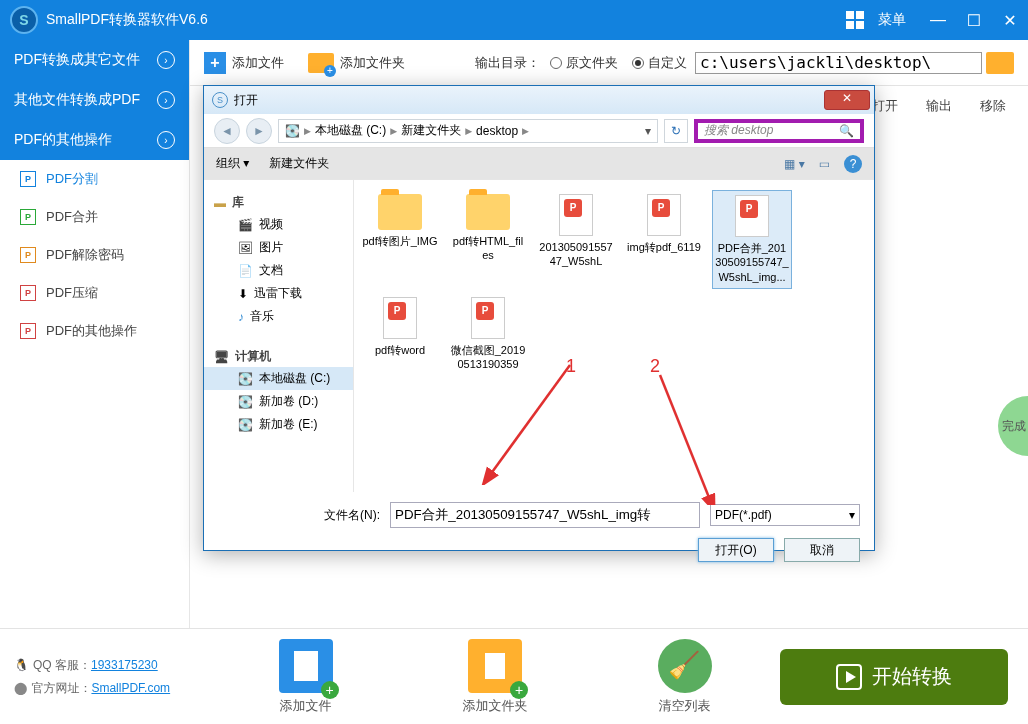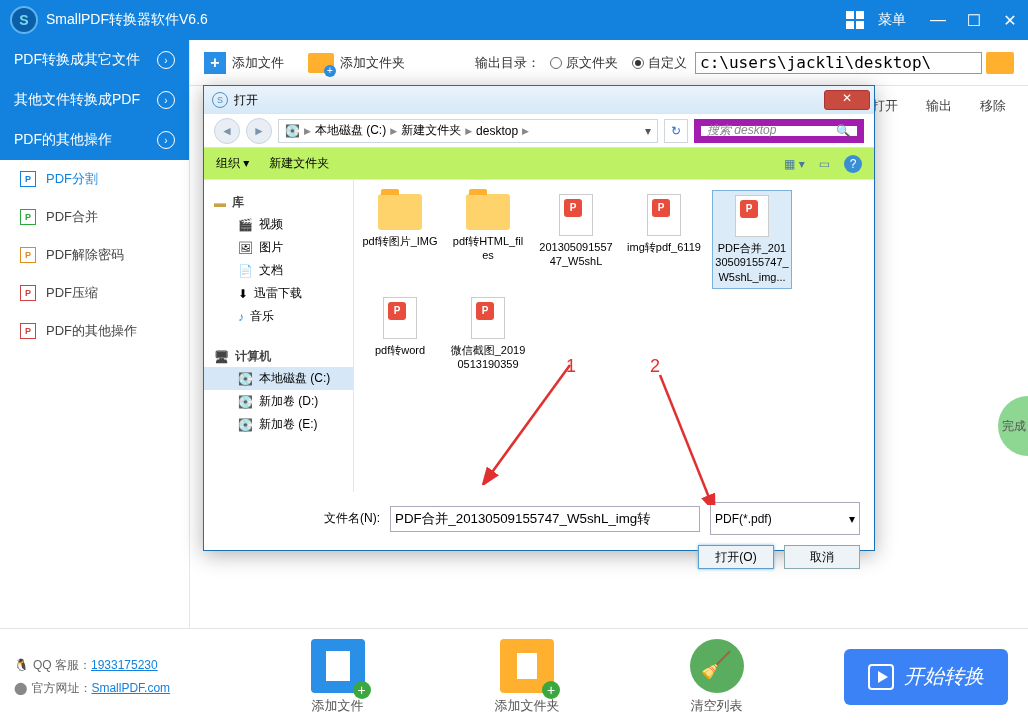--- a/index.html
+++ b/index.html
@@ -49,55 +49,55 @@
 .botinfo{ width:210px; padding-left:14px; font-size:12px; color:#666; }
 .botinfo a{ color:#1282de; text-decoration:underline; }
 .qq-icn{ color:#1282de; margin-right:4px; }
 .botbtns{ flex:1; display:flex; justify-content:center; gap:130px; }
 .botbtn{ display:flex; flex-direction:column; align-items:center; font-size:13px; color:#555; }
 .bigicn{ width:54px; height:54px; display:flex; align-items:center; justify-content:center; margin-bottom:4px; position:relative; }
 .bigicn.blue{background:#2a8fe6;border-radius:4px;}
 .bigicn.or{background:#ffb02e;border-radius:4px;}
 .bigicn.gr{background:#5aad5f;border-radius:50%;}
 .bigicn .plus{position:absolute;right:-6px;bottom:-6px;width:18px;height:18px;background:#3aa83e;border-radius:50%;color:#fff;font-size:14px;line-height:18px;text-align:center;}
-.startbtn{ margin-right:20px; width:164px; height:56px; background:#3b82f6; border-radius:6px; color:#fff; font-size:20px; display:flex; align-items:center; justify-content:center; gap:10px;font-style:italic; }
+.startbtn{ margin-right:20px; width:228px; height:56px; background:#4d7c0f; border-radius:6px; color:#fff; font-size:20px; display:flex; align-items:center; justify-content:center; gap:10px; }
 .play{ width:26px; height:26px; border:2px solid #fff; border-radius:4px; display:flex; align-items:center; justify-content:center; }
 .play::after{content:"";border-left:10px solid #fff;border-top:6px solid transparent;border-bottom:6px solid transparent;margin-left:3px;}
 
 
 .dlg{ position:absolute; left:203px; top:85px; width:672px; height:466px; background:#fff; border:1px solid #1b6fb5; box-shadow:0 4px 20px rgba(0,0,0,0.3); }
 .dlg-title{ height:28px; background:linear-gradient(#eaf3fb,#d6e8f7); display:flex; align-items:center; padding:0 4px 0 8px; font-size:12px; }
 .dlg-title .ticon{ width:16px;height:16px;border:1px solid #4a90c8;border-radius:50%;margin-right:6px;color:#4a90c8;font-size:9px;text-align:center;line-height:14px; }
 .dlg-close{ margin-left:auto; width:46px; height:20px; background:#c94b3f; border-radius:3px; color:#fff; text-align:center; font-size:12px; border:1px solid #a33; }
 .dlg-nav{ height:34px; display:flex; align-items:center; padding:0 10px; gap:6px; border-bottom:1px solid #e0e0e0; font-size:12px; }
 .navbtn{ width:26px; height:26px; border:1px solid #c8d4de; border-radius:50%; background:#e8eef4; display:flex; align-items:center; justify-content:center; color:#7a94aa; }
 .crumb{ flex:1; height:24px; border:1px solid #cfd6dc; display:flex; align-items:center; padding:0 6px; gap:4px; }
 .crumb .sep{ color:#888; font-size:9px; }
 .refresh{ width:24px;height:24px;border:1px solid #cfd6dc;display:flex;align-items:center;justify-content:center;color:#2a6fb5; }
-.search{ width:170px; height:24px; border:7px solid #a21caf; display:flex; align-items:center; padding:0 6px; color:#888; font-style:italic; }
+.search{ width:170px; height:24px; border:4px solid #a21caf; display:flex; align-items:center; padding:0 6px; color:#888; font-style:italic; }
 .search .sicn{ margin-left:auto; color:#2a6fb5; font-style:normal; }
-.dlg-tb{ height:32px; background:#bef264; display:flex; align-items:center; padding:0 12px; font-size:12px; border-bottom:1px solid #e6e6e6; }
+.dlg-tb{ height:32px; background:#e5e5e5; display:flex; align-items:center; padding:0 12px; font-size:12px; border-bottom:1px solid #e6e6e6; }
 .dlg-tb .rt{ margin-left:auto; display:flex; gap:14px; align-items:center; color:#4a78a4; }
 .dlg-body{ display:flex; height:312px; }
 .tree{ width:150px; border-right:1px solid #e6e6e6; padding:8px 0; font-size:12px; overflow:hidden; }
 .tree-item{ padding:3px 6px 3px 20px; display:flex; align-items:center; gap:6px; }
 .tree-item.l2{ padding-left:34px; } .tree-item.sel{ background:#d6e8f7; }
 .tree-grp{ font-weight:bold; color:#444; padding:6px 6px 2px 10px; display:flex; align-items:center; gap:6px; }
 .files{ flex:1; padding:10px 6px; display:flex; flex-wrap:wrap; align-content:flex-start; gap:4px 8px; font-size:11px; }
 .fcell{ width:80px; display:flex; flex-direction:column; align-items:center; text-align:center; padding:4px 2px; word-break:break-all; line-height:1.3; }
 .fcell.sel{ border:1px solid #7ab1dd; background:#dcebf8; }
 .ficn-folder{ width:44px; height:36px; background:#ffd36b; border-radius:3px; position:relative; margin-bottom:4px; }
 .ficn-folder::before{content:"";position:absolute;top:-5px;left:3px;width:18px;height:6px;background:#ffb02e;border-radius:2px 2px 0 0;}
 .ficn-pdf{ width:34px; height:42px; background:#fff; border:1px solid #ccc; position:relative; margin-bottom:4px; }
 .ficn-pdf::after{content:"P";position:absolute;top:4px;left:4px;width:18px;height:18px;background:#e74c3c;color:#fff;border-radius:3px;font-size:10px;line-height:18px;text-align:center;font-weight:bold;}
 .dlg-ftr{ padding:10px 14px; font-size:12px; }
 .ftr-row{ display:flex; align-items:center; gap:10px; justify-content:flex-end; margin-bottom:10px; }
 .fn-label{ }
 .fn-input{ width:310px; height:22px; border:1px solid #aab; padding:12px 4px; }
-.ft-sel{ width:150px; height:33px; border:1px solid #aab; padding:0 4px; display:flex; align-items:center; justify-content:space-between; }
+.ft-sel{ width:150px; height:22px; border:1px solid #aab; padding:0 4px; display:flex; align-items:center; justify-content:space-between; }
 .dlgbtn{ width:76px; height:24px; border:1px solid #8aa; background:#eef3f7; display:flex; align-items:center; justify-content:center; }
 .dlgbtn.primary{ border:1px solid #5a9fd4; box-shadow:0 0 3px #7ab8e4; }
 
 
 .arrow{ position:absolute; pointer-events:none; }
 .alabel{ position:absolute; color:#e03030; font-size:18px; }
 </style>
 </head>
 <body>
 

